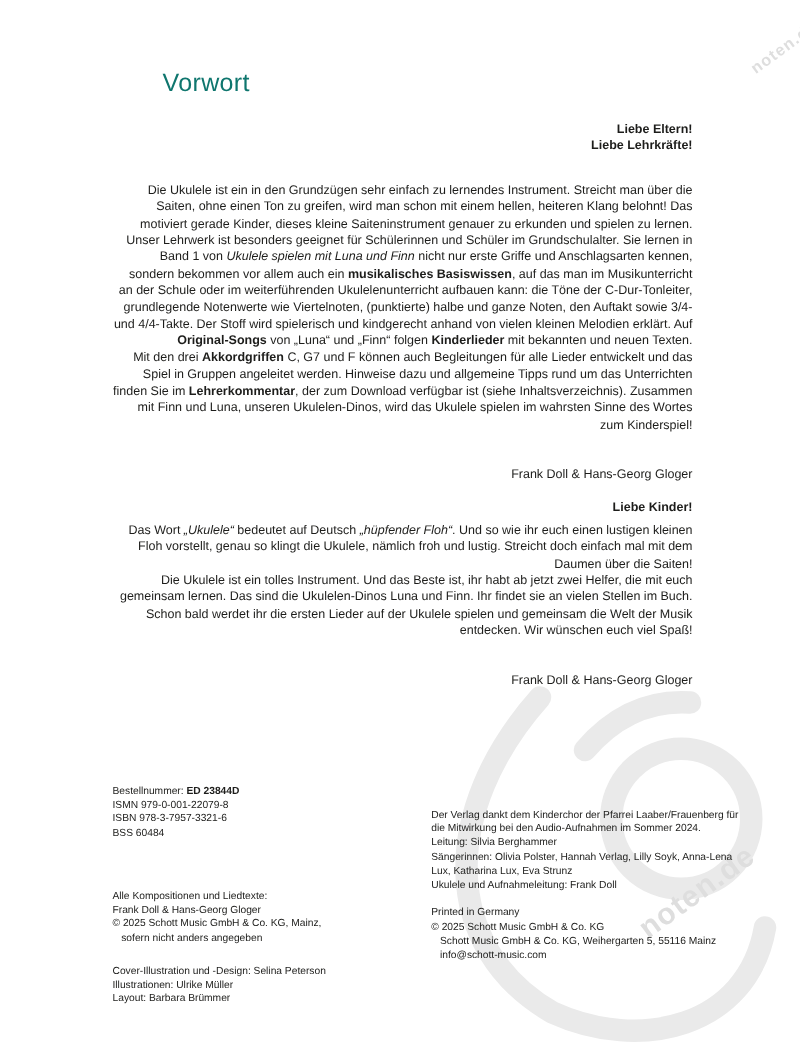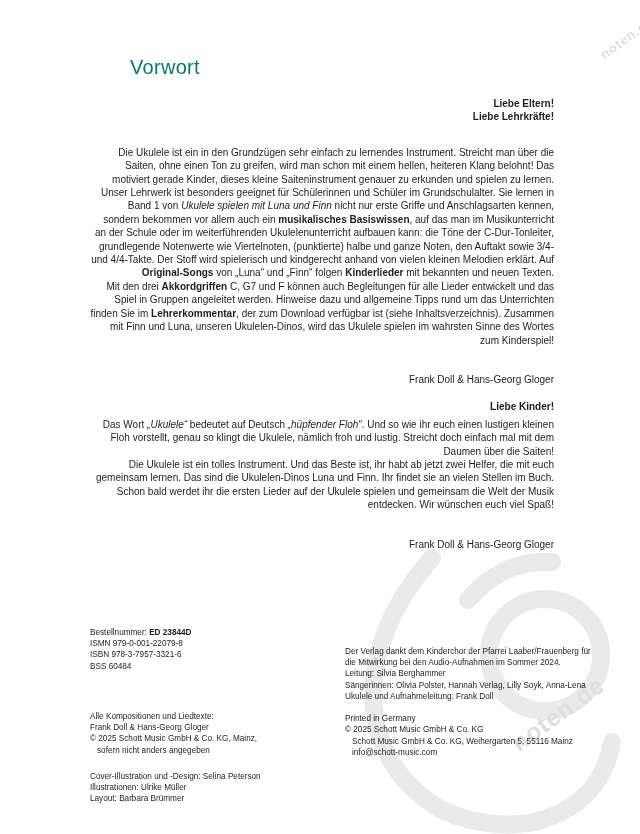--- a/index.html
+++ b/index.html
@@ -92,20 +92,21 @@
     <div>Cover-Illustration und -Design: Selina Peterson</div>
     <div>Illustrationen: Ulrike Müller</div>
     <div>Layout: Barbara Brümmer</div>
   </div>
 
   <div class="footer f-right">
     <div>Der Verlag dankt dem Kinderchor der Pfarrei Laaber/Frauenberg für</div>
     <div>die Mitwirkung bei den Audio-Aufnahmen im Sommer 2024.</div>
     <div>Leitung: Silvia Berghammer</div>
     <div>Sängerinnen: Olivia Polster, Hannah Verlag, Lilly Soyk, Anna-Lena</div>
+    <div>Lux, Katharina Lux, Eva Strunz</div>
     <div>Ukulele und Aufnahmeleitung: Frank Doll</div>
     <div class="gap-line"></div>
     <div>Printed in Germany</div>
     <div>© 2025 Schott Music GmbH &amp; Co. KG</div>
     <div class="indent">Schott Music GmbH &amp; Co. KG, Weihergarten 5, 55116 Mainz</div>
     <div class="indent">info@schott-music.com</div>
   </div>
 
 </div>
 

